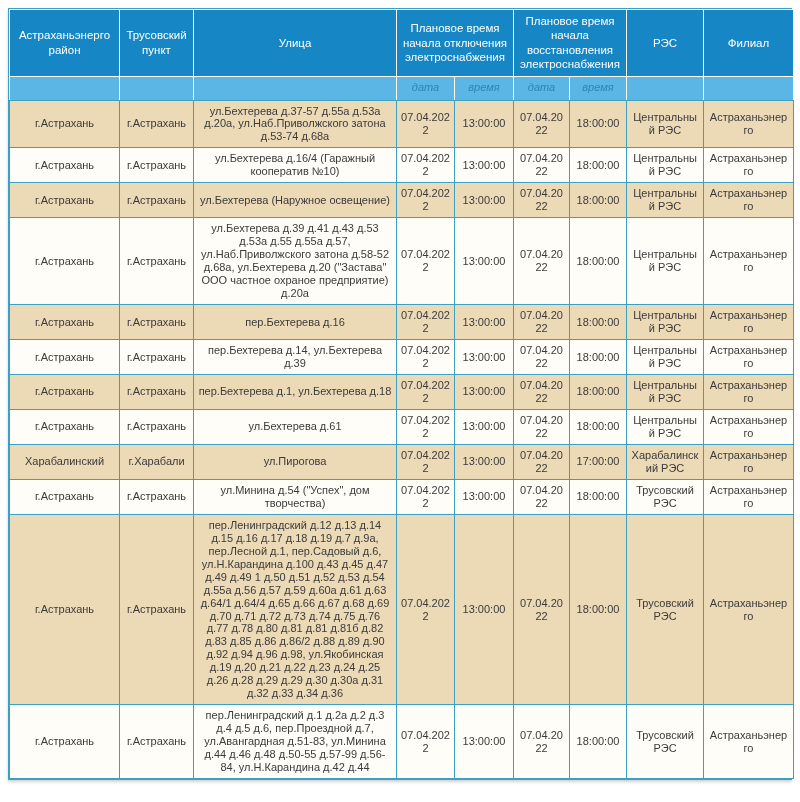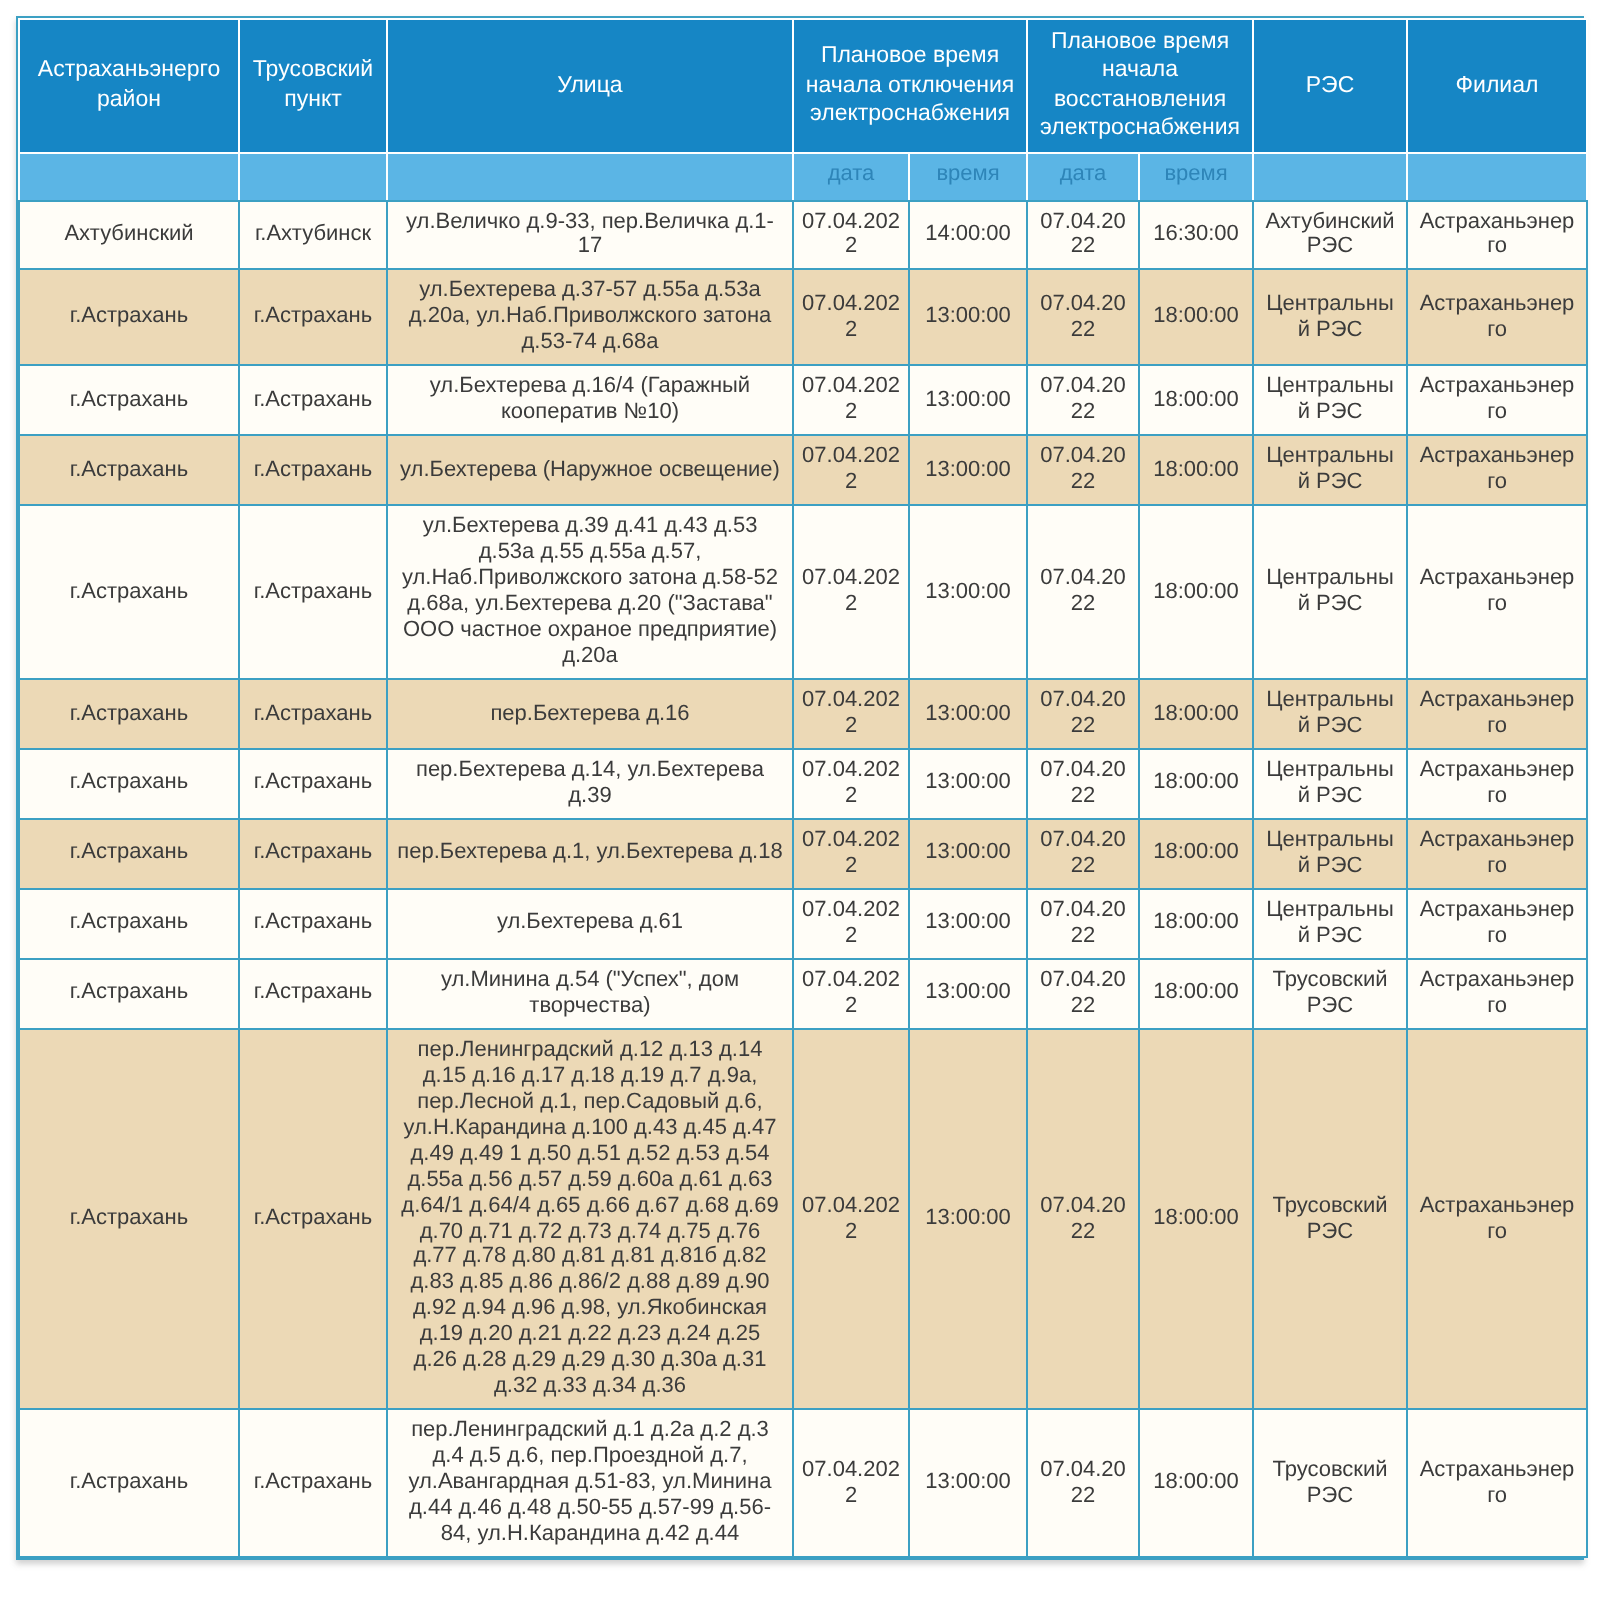--- a/index.html
+++ b/index.html
@@ -29,21 +29,21 @@
     color: #ffffff;
     font-weight: normal;
     font-size: 11.5px;
     line-height: 1.25;
     border: 1px solid #ffffff;
     padding: 4px 5px;
     text-align: center;
     vertical-align: middle;
   }
   thead tr.main-header { height: 52px; }
-  thead tr.sub-header  { height: 24px; }
+  thead tr.sub-header  { height: 24px; font-style: italic; }
   thead tr.sub-header th {
     background: var(--subheader-bg, #5bb5e5);
     color: var(--subheader-text, #2e85b8);
     font-size: 11px;
     border-bottom: 1px solid var(--border, #3ca0c3);
     padding: 2px 4px;
   }
   tbody td {
     border: 1px solid var(--border, #45a5c6);
     font-size: 11px;
@@ -90,31 +90,20 @@
           <th></th>
           <th>дата</th>
           <th>время</th>
           <th>дата</th>
           <th>время</th>
           <th></th>
           <th></th>
         </tr>
       </thead>
       <tbody>
-          <tr>
-            <td>Ахтубинский</td>
-            <td>г.Ахтубинск</td>
-            <td>ул.Величко д.9-33, пер.Величка д.1-17</td>
-            <td>07.04.2022</td>
-            <td>14:00:00</td>
-            <td>07.04.2022</td>
-            <td>16:30:00</td>
-            <td>Ахтубинский РЭС</td>
-            <td>Астраханьэнерго</td>
-          </tr>
           <tr class="alt">
             <td>г.Астрахань</td>
             <td>г.Астрахань</td>
             <td>ул.Бехтерева д.37-57 д.55а д.53а д.20а, ул.Наб.Приволжского затона д.53-74 д.68а</td>
             <td>07.04.2022</td>
             <td>13:00:00</td>
             <td>07.04.2022</td>
             <td>18:00:00</td>
             <td>Центральный РЭС</td>
             <td>Астраханьэнерго</td>
@@ -187,20 +176,31 @@
           </tr>
           <tr>
             <td>г.Астрахань</td>
             <td>г.Астрахань</td>
             <td>ул.Бехтерева д.61</td>
             <td>07.04.2022</td>
             <td>13:00:00</td>
             <td>07.04.2022</td>
             <td>18:00:00</td>
             <td>Центральный РЭС</td>
+            <td>Астраханьэнерго</td>
+          </tr>
+          <tr class="alt">
+            <td>Харабалинский</td>
+            <td>г.Харабали</td>
+            <td>ул.Пирогова</td>
+            <td>07.04.2022</td>
+            <td>13:00:00</td>
+            <td>07.04.2022</td>
+            <td>17:00:00</td>
+            <td>Харабалинский РЭС</td>
             <td>Астраханьэнерго</td>
           </tr>
           <tr>
             <td>г.Астрахань</td>
             <td>г.Астрахань</td>
             <td>ул.Минина д.54 ("Успех", дом творчества)</td>
             <td>07.04.2022</td>
             <td>13:00:00</td>
             <td>07.04.2022</td>
             <td>18:00:00</td>

